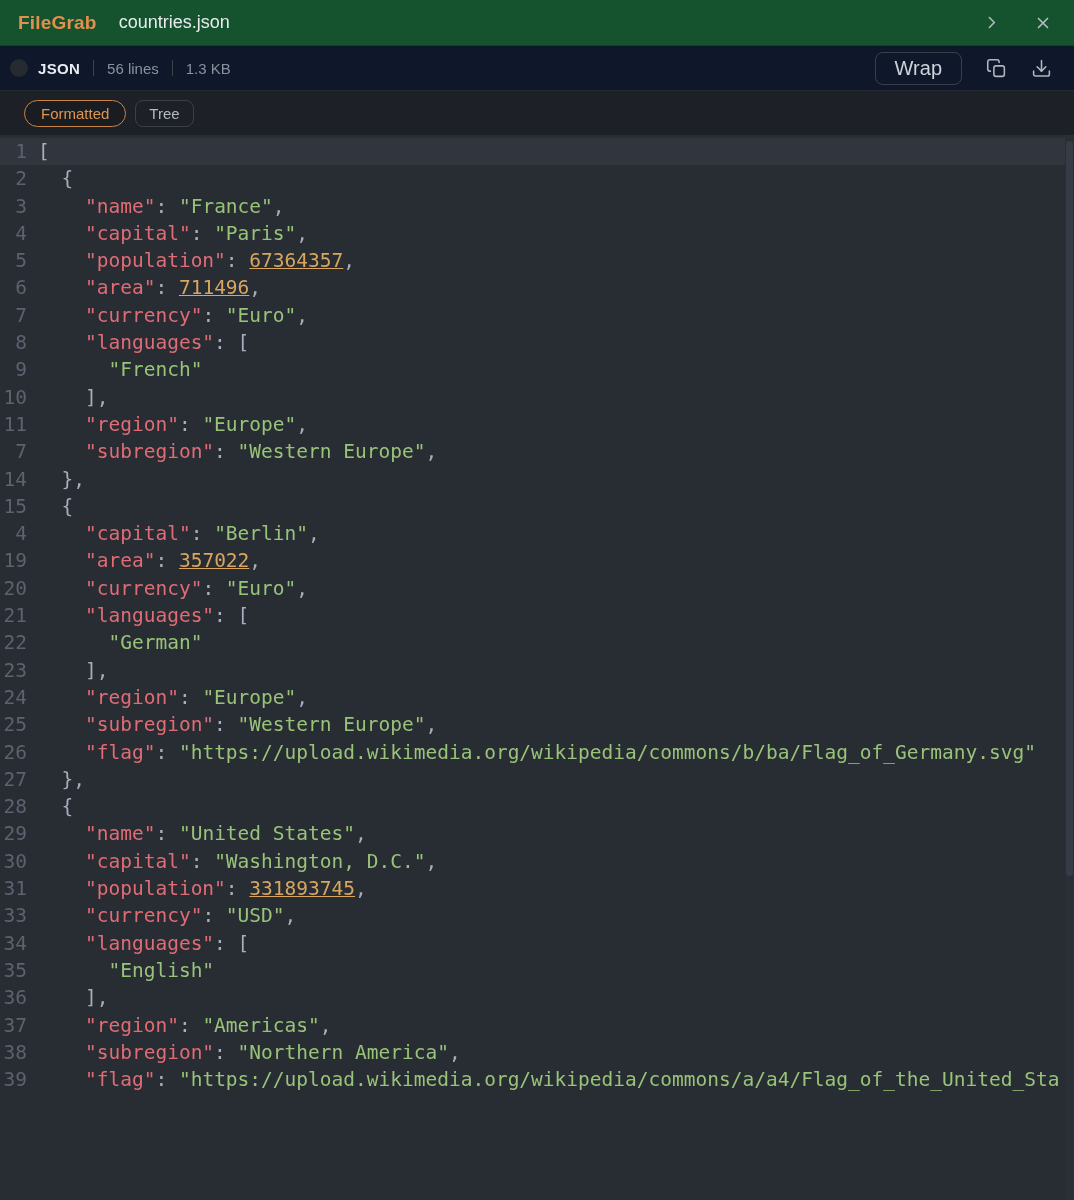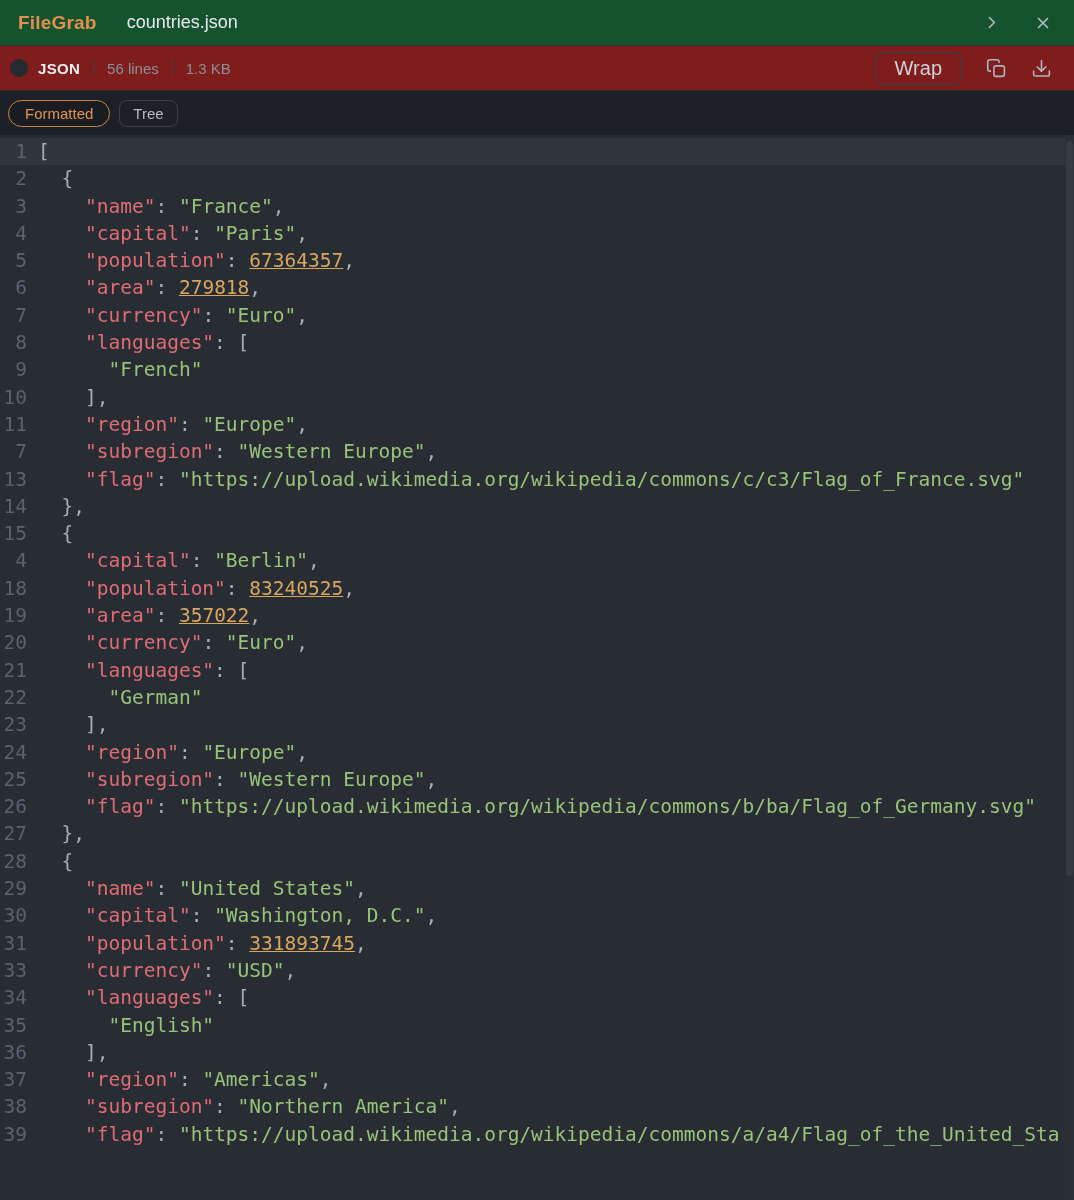--- a/index.html
+++ b/index.html
@@ -3,39 +3,39 @@
 <meta charset="utf-8">
 <style>
   * { margin:0; padding:0; box-sizing:border-box; }
   html,body { width:1074px; height:1200px; overflow:hidden; background:#282c33;
               font-family:"Liberation Sans", sans-serif; }
 
   
   .titlebar { height:45px; background:#14532d; display:flex; align-items:center;
               padding:0 22px 0 18px; }
   .app-name { color:#e2904e; font-size:19px; font-weight:bold; letter-spacing:.2px; }
-  .file-name { color:#e9ebee; font-size:18px; margin-left:30px; }
+  .file-name { color:#e9ebee; font-size:18px; margin-left:22px; }
   .titlebar-actions { margin-left:auto; display:flex; align-items:center; gap:34px; }
   .icon-btn { color:#b7bcc3; display:flex; align-items:center; justify-content:center; cursor:pointer; background:none; border:none; }
 
   .hdivider { height:1px; background:#2b2f36; }
 
   
-  .toolbar { height:45px; background:#7f1d1d; display:flex; align-items:center;
+  .toolbar { height:45px; background:#0f172a; display:flex; align-items:center;
              padding:0 22px 0 10px; border-bottom:1px solid #25292f; }
   .ftype-badge { width:18px; height:18px; border-radius:50%; background:#262a31; flex:none; }
   .ftype-label { color:#e9ecf0; font-size:15px; font-weight:bold; margin-left:10px; letter-spacing:.3px; }
   .vsep { width:1px; height:16px; background:#3c414a; margin:0 13px; }
   .meta-text { color:#8b919c; font-size:15px; }
   .toolbar-right { margin-left:auto; display:flex; align-items:center; gap:24px; }
   .wrap-btn { border:1px solid #3b4048; border-radius:8px; color:#ced3d9; font-size:20px;
               padding:4px 19px; background:transparent; cursor:pointer; font-family:Liberation Sans, sans-serif; }
 
   
-  .tabsrow { height:44px; background:#1d2127; display:flex; align-items:center; padding:0 8px; gap:9px; }
+  .tabsrow { height:44px; background:#1d2127; display:flex; align-items:center; padding:0 24px; gap:9px; }
   .tab { font-size:15px; cursor:pointer; background:none; font-family:inherit; }
   .tab.active { color:#e09551; border:1.5px solid #c98544; border-radius:14px; padding:4px 16px; background:rgba(0,0,0,.12); }
   .tab.inactive { color:#b3b9c1; border:1px solid #3b4048; border-radius:8px; padding:4px 13px; }
 
   
   .code-area { position:relative; height:1065px; background:#282c33; overflow:hidden;
                padding-top:3px; font-family:"DejaVu Sans Mono", monospace;
                font-size:19.5px; line-height:27.3px; }
   .code-row { display:flex; white-space:pre; height:27.3px; }
   .code-row.highlighted { background:#30353e; }
@@ -101,32 +101,30 @@
   <button class="tab inactive">Tree</button>
 </div>
 
 <div class="code-area">
   <div>
       <div class="code-row highlighted"><span class="gutter">1</span><span class="line-content"><span class="tok-p">[</span></span></div>
       <div class="code-row"><span class="gutter">2</span><span class="line-content"><span class="tok-p">  {</span></span></div>
       <div class="code-row"><span class="gutter">3</span><span class="line-content"><span class="tok-p">    </span><span class="tok-k">"name"</span><span class="tok-p">: </span><span class="tok-s">"France"</span><span class="tok-p">,</span></span></div>
       <div class="code-row"><span class="gutter">4</span><span class="line-content"><span class="tok-p">    </span><span class="tok-k">"capital"</span><span class="tok-p">: </span><span class="tok-s">"Paris"</span><span class="tok-p">,</span></span></div>
       <div class="code-row"><span class="gutter">5</span><span class="line-content"><span class="tok-p">    </span><span class="tok-k">"population"</span><span class="tok-p">: </span><span class="tok-n">67364357</span><span class="tok-p">,</span></span></div>
-      <div class="code-row"><span class="gutter">6</span><span class="line-content"><span class="tok-p">    </span><span class="tok-k">"area"</span><span class="tok-p">: </span><span class="tok-n">279818</span><span class="tok-p">,</span></span></div>
+      <div class="code-row"><span class="gutter">6</span><span class="line-content"><span class="tok-p">    </span><span class="tok-k">"area"</span><span class="tok-p">: </span><span class="tok-n">711496</span><span class="tok-p">,</span></span></div>
       <div class="code-row"><span class="gutter">7</span><span class="line-content"><span class="tok-p">    </span><span class="tok-k">"currency"</span><span class="tok-p">: </span><span class="tok-s">"Euro"</span><span class="tok-p">,</span></span></div>
       <div class="code-row"><span class="gutter">8</span><span class="line-content"><span class="tok-p">    </span><span class="tok-k">"languages"</span><span class="tok-p">: [</span></span></div>
       <div class="code-row"><span class="gutter">9</span><span class="line-content"><span class="tok-p">      </span><span class="tok-s">"French"</span></span></div>
       <div class="code-row"><span class="gutter">10</span><span class="line-content"><span class="tok-p">    ],</span></span></div>
       <div class="code-row"><span class="gutter">11</span><span class="line-content"><span class="tok-p">    </span><span class="tok-k">"region"</span><span class="tok-p">: </span><span class="tok-s">"Europe"</span><span class="tok-p">,</span></span></div>
       <div class="code-row"><span class="gutter">7</span><span class="line-content"><span class="tok-p">    </span><span class="tok-k">"subregion"</span><span class="tok-p">: </span><span class="tok-s">"Western Europe"</span><span class="tok-p">,</span></span></div>
-      <div class="code-row"><span class="gutter">13</span><span class="line-content"><span class="tok-p">    </span><span class="tok-k">"flag"</span><span class="tok-p">: </span><span class="tok-s">"https://upload.wikimedia.org/wikipedia/commons/c/c3/Flag_of_France.svg"</span></span></div>
       <div class="code-row"><span class="gutter">14</span><span class="line-content"><span class="tok-p">  },</span></span></div>
       <div class="code-row"><span class="gutter">15</span><span class="line-content"><span class="tok-p">  {</span></span></div>
       <div class="code-row"><span class="gutter">4</span><span class="line-content"><span class="tok-p">    </span><span class="tok-k">"capital"</span><span class="tok-p">: </span><span class="tok-s">"Berlin"</span><span class="tok-p">,</span></span></div>
-      <div class="code-row"><span class="gutter">18</span><span class="line-content"><span class="tok-p">    </span><span class="tok-k">"population"</span><span class="tok-p">: </span><span class="tok-n">83240525</span><span class="tok-p">,</span></span></div>
       <div class="code-row"><span class="gutter">19</span><span class="line-content"><span class="tok-p">    </span><span class="tok-k">"area"</span><span class="tok-p">: </span><span class="tok-n">357022</span><span class="tok-p">,</span></span></div>
       <div class="code-row"><span class="gutter">20</span><span class="line-content"><span class="tok-p">    </span><span class="tok-k">"currency"</span><span class="tok-p">: </span><span class="tok-s">"Euro"</span><span class="tok-p">,</span></span></div>
       <div class="code-row"><span class="gutter">21</span><span class="line-content"><span class="tok-p">    </span><span class="tok-k">"languages"</span><span class="tok-p">: [</span></span></div>
       <div class="code-row"><span class="gutter">22</span><span class="line-content"><span class="tok-p">      </span><span class="tok-s">"German"</span></span></div>
       <div class="code-row"><span class="gutter">23</span><span class="line-content"><span class="tok-p">    ],</span></span></div>
       <div class="code-row"><span class="gutter">24</span><span class="line-content"><span class="tok-p">    </span><span class="tok-k">"region"</span><span class="tok-p">: </span><span class="tok-s">"Europe"</span><span class="tok-p">,</span></span></div>
       <div class="code-row"><span class="gutter">25</span><span class="line-content"><span class="tok-p">    </span><span class="tok-k">"subregion"</span><span class="tok-p">: </span><span class="tok-s">"Western Europe"</span><span class="tok-p">,</span></span></div>
       <div class="code-row"><span class="gutter">26</span><span class="line-content"><span class="tok-p">    </span><span class="tok-k">"flag"</span><span class="tok-p">: </span><span class="tok-s">"https://upload.wikimedia.org/wikipedia/commons/b/ba/Flag_of_Germany.svg"</span></span></div>
       <div class="code-row"><span class="gutter">27</span><span class="line-content"><span class="tok-p">  },</span></span></div>
       <div class="code-row"><span class="gutter">28</span><span class="line-content"><span class="tok-p">  {</span></span></div>

